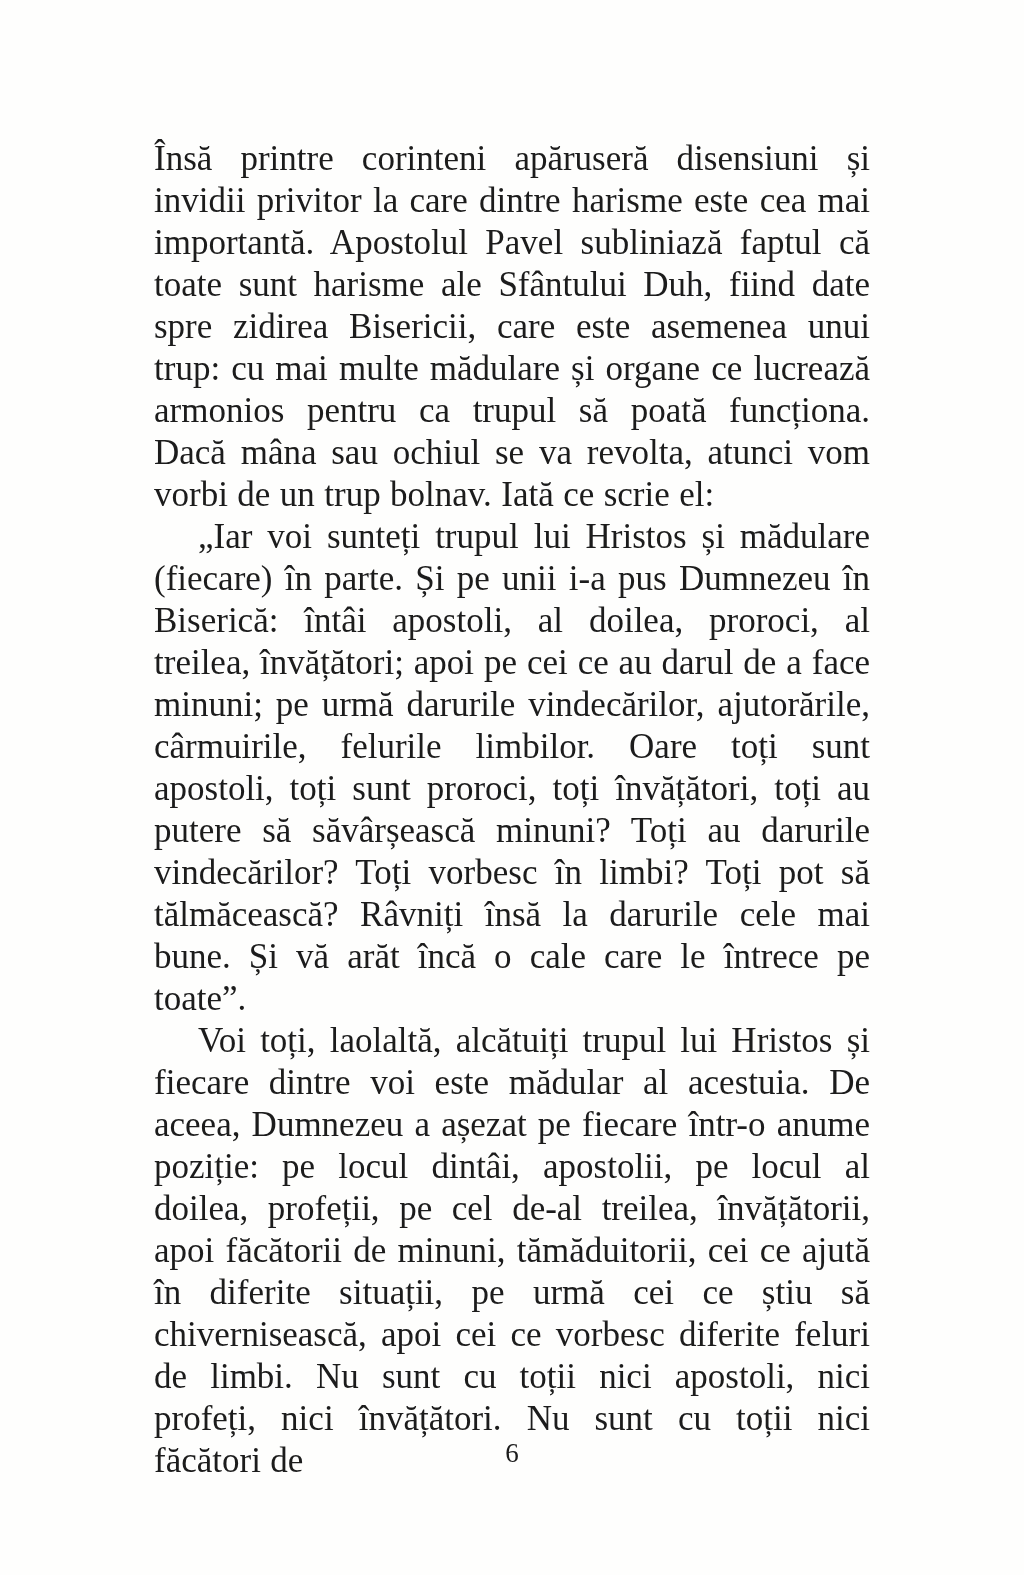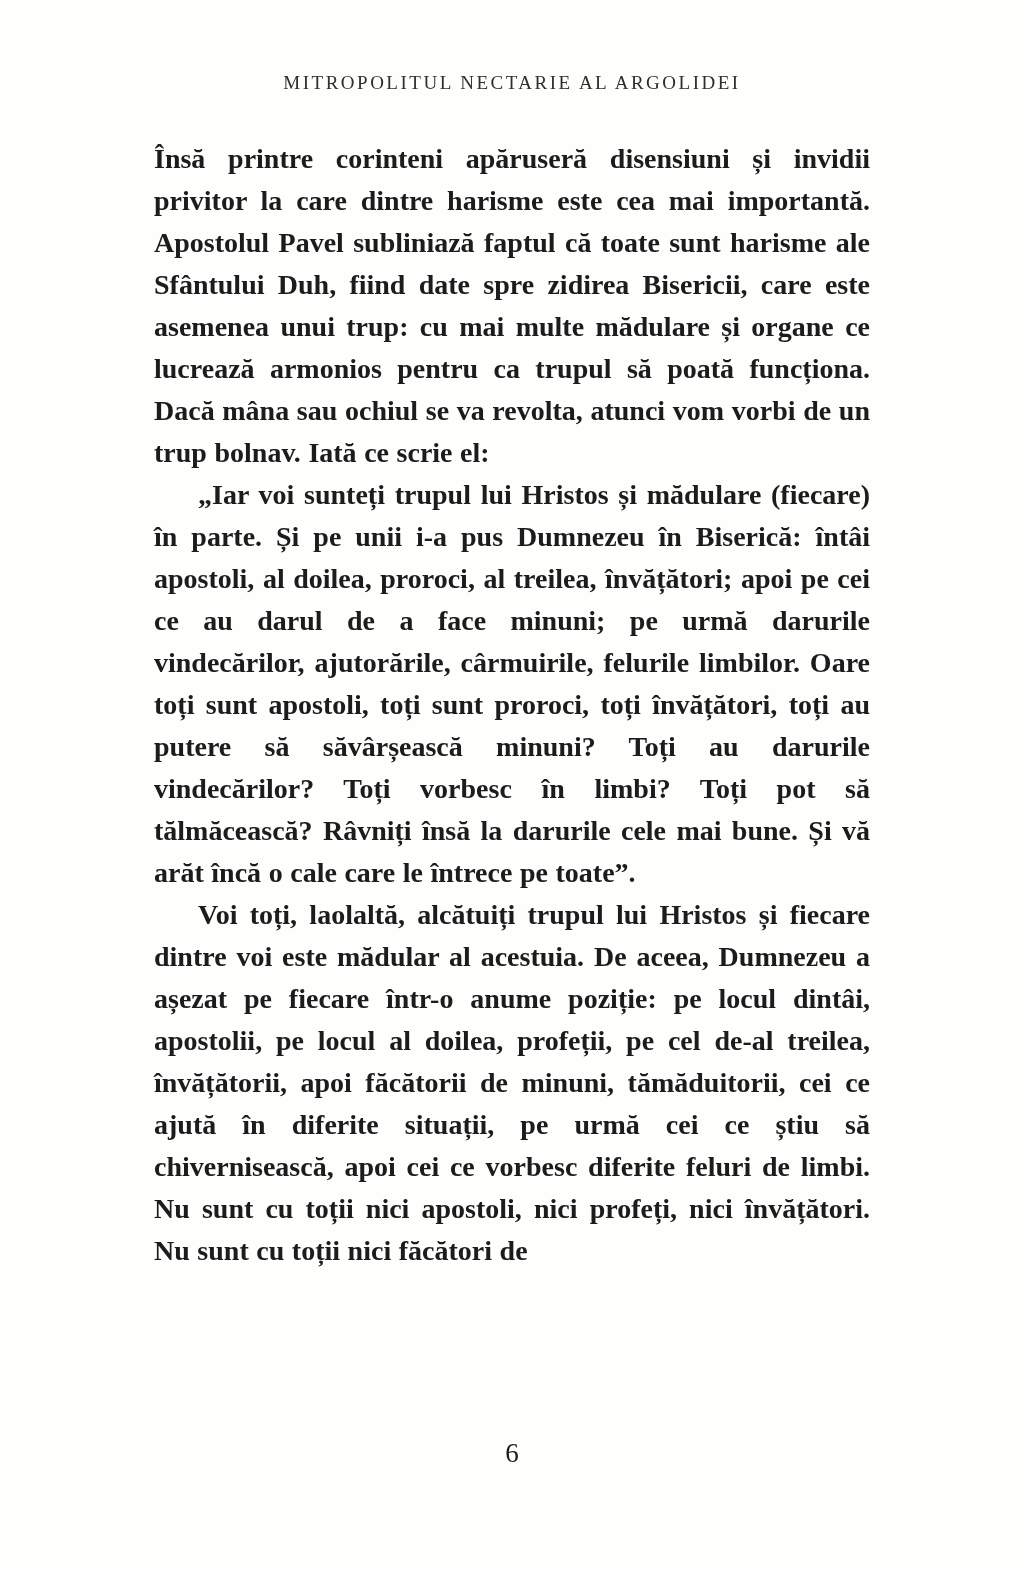--- a/index.html
+++ b/index.html
@@ -26,27 +26,26 @@
     font-size: 19px;
     letter-spacing: 2.5px;
     color: #2e2e2e;
     font-weight: 400;
   }
   .body-text {
     position: absolute;
     top: 138px;
     left: 154px;
     width: 716px;
-    font-size: 28px;
+    font-size: 35px;
     line-height: 42px;
     text-align: justify;
     hyphens: auto;
     -webkit-hyphens: auto;
     word-spacing: 0.02em;
-    font-weight: bold;
   }
   .body-text p {
     margin: 0;
     padding: 0;
   }
   .body-text p.indent {
     text-indent: 44px;
   }
   .page-number {
     position: absolute;
@@ -56,21 +55,20 @@
     text-align: center;
     font-size: 27px;
     color: #1c1c1c;
   }
 </style>
 </head>
 <body>
 
 <div class="page">
 
-  <div class="running-header">MITROPOLITUL NECTARIE AL ARGOLIDEI</div>
 
   <div class="body-text">
     <p lang="ro">Însă printre corinteni apăruseră disensiuni și invidii privitor la care dintre harisme este cea mai importantă. Apostolul Pavel subliniază faptul că toate sunt harisme ale Sfântului Duh, fiind date spre zidirea Bisericii, care este asemenea unui trup: cu mai multe mădulare și organe ce lucrează armonios pentru ca trupul să poată funcționa. Dacă mâna sau ochiul se va revolta, atunci vom vorbi de un trup bolnav. Iată ce scrie el:</p>
     <p lang="ro" class="indent">„Iar voi sunteți trupul lui Hristos și mădulare (fiecare) în parte. Și pe unii i-a pus Dumnezeu în Biserică: întâi apostoli, al doilea, proroci, al treilea, învățători; apoi pe cei ce au darul de a face minuni; pe urmă darurile vindecărilor, ajutorările, cârmuirile, felurile limbilor. Oare toți sunt apostoli, toți sunt proroci, toți învățători, toți au putere să săvârșească minuni? Toți au darurile vindecărilor? Toți vorbesc în limbi? Toți pot să tălmăcească? Râvniți însă la darurile cele mai bune. Și vă arăt încă o cale care le întrece pe toate”.</p>
     <p lang="ro" class="indent">Voi toți, laolaltă, alcătuiți trupul lui Hristos și fiecare dintre voi este mădular al acestuia. De aceea, Dumnezeu a așezat pe fiecare într-o anume poziție: pe locul dintâi, apostolii, pe locul al doilea, profeții, pe cel de-al treilea, învățătorii, apoi făcătorii de minuni, tămăduitorii, cei ce ajută în diferite situații, pe urmă cei ce știu să chivernisească, apoi cei ce vorbesc diferite feluri de limbi. Nu sunt cu toții nici apostoli, nici profeți, nici învățători. Nu sunt cu toții nici făcători de</p>
   </div>
 
   <div class="page-number">6</div>
 
 </div>

